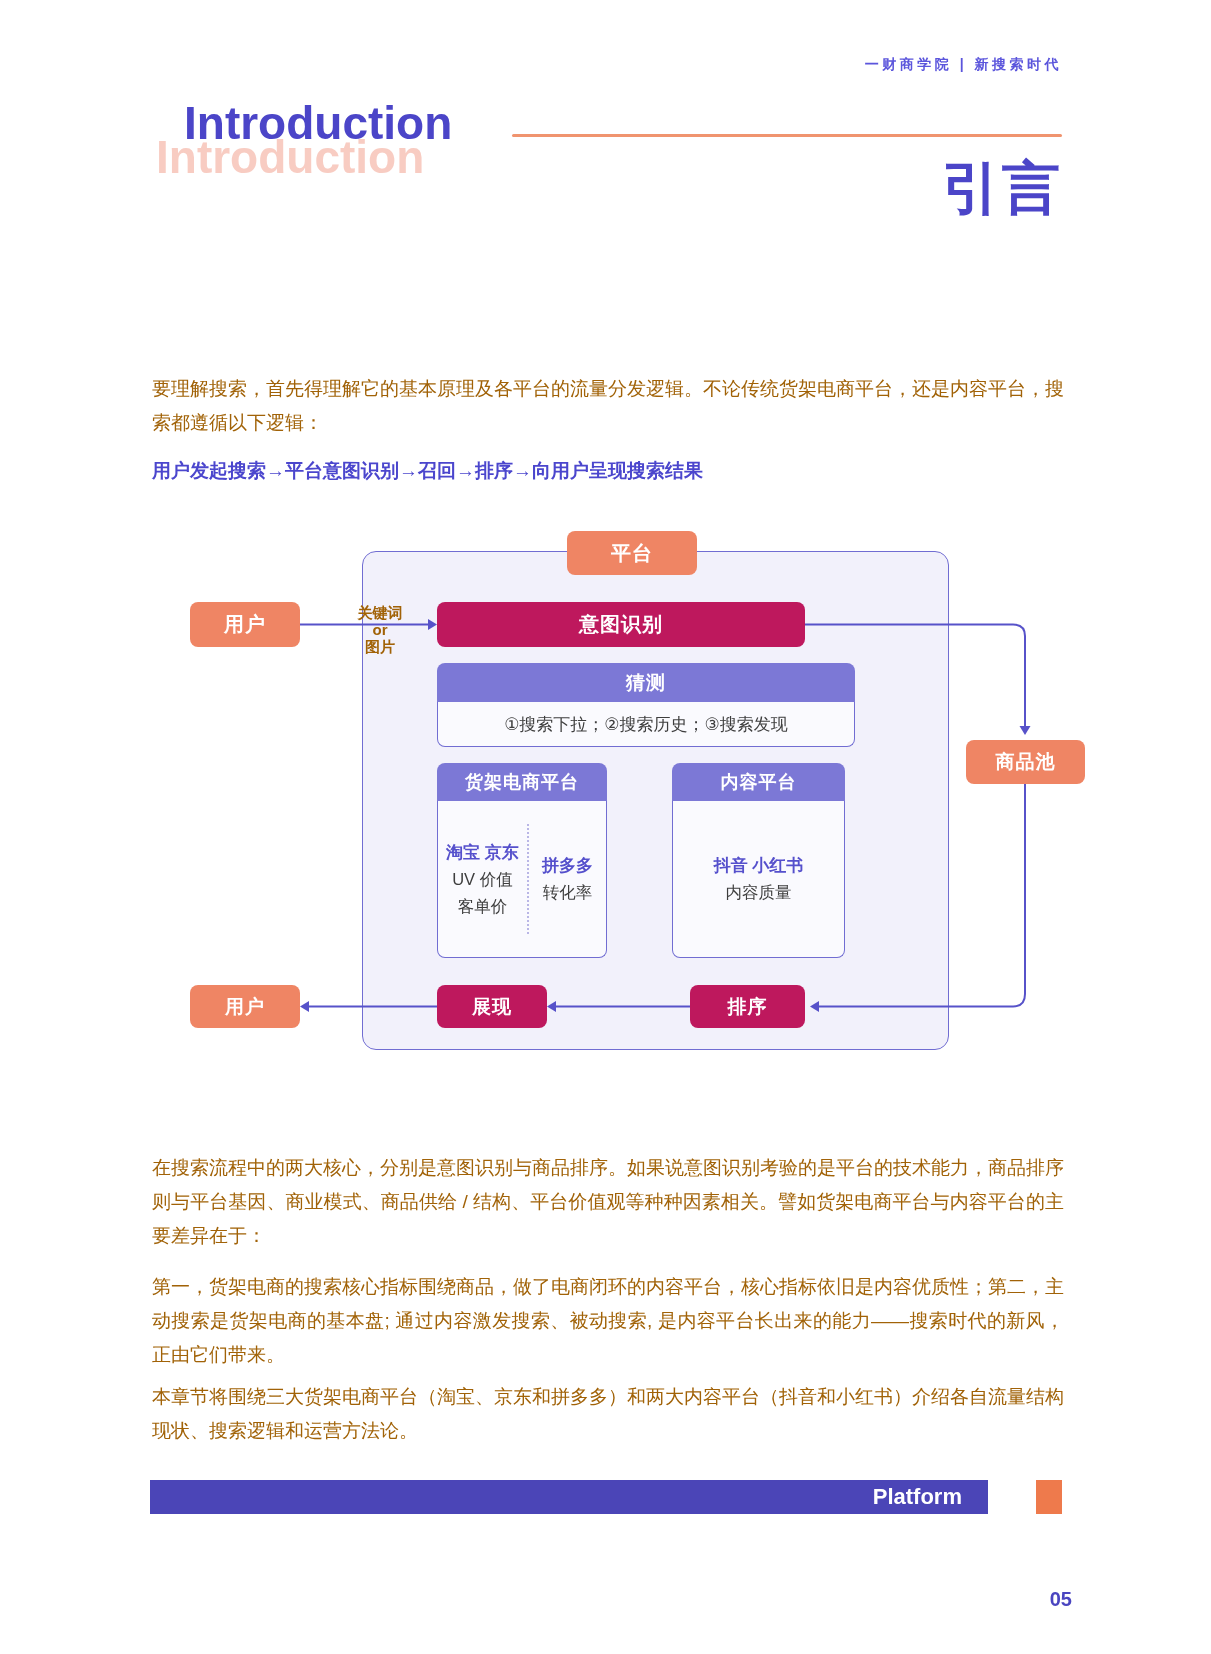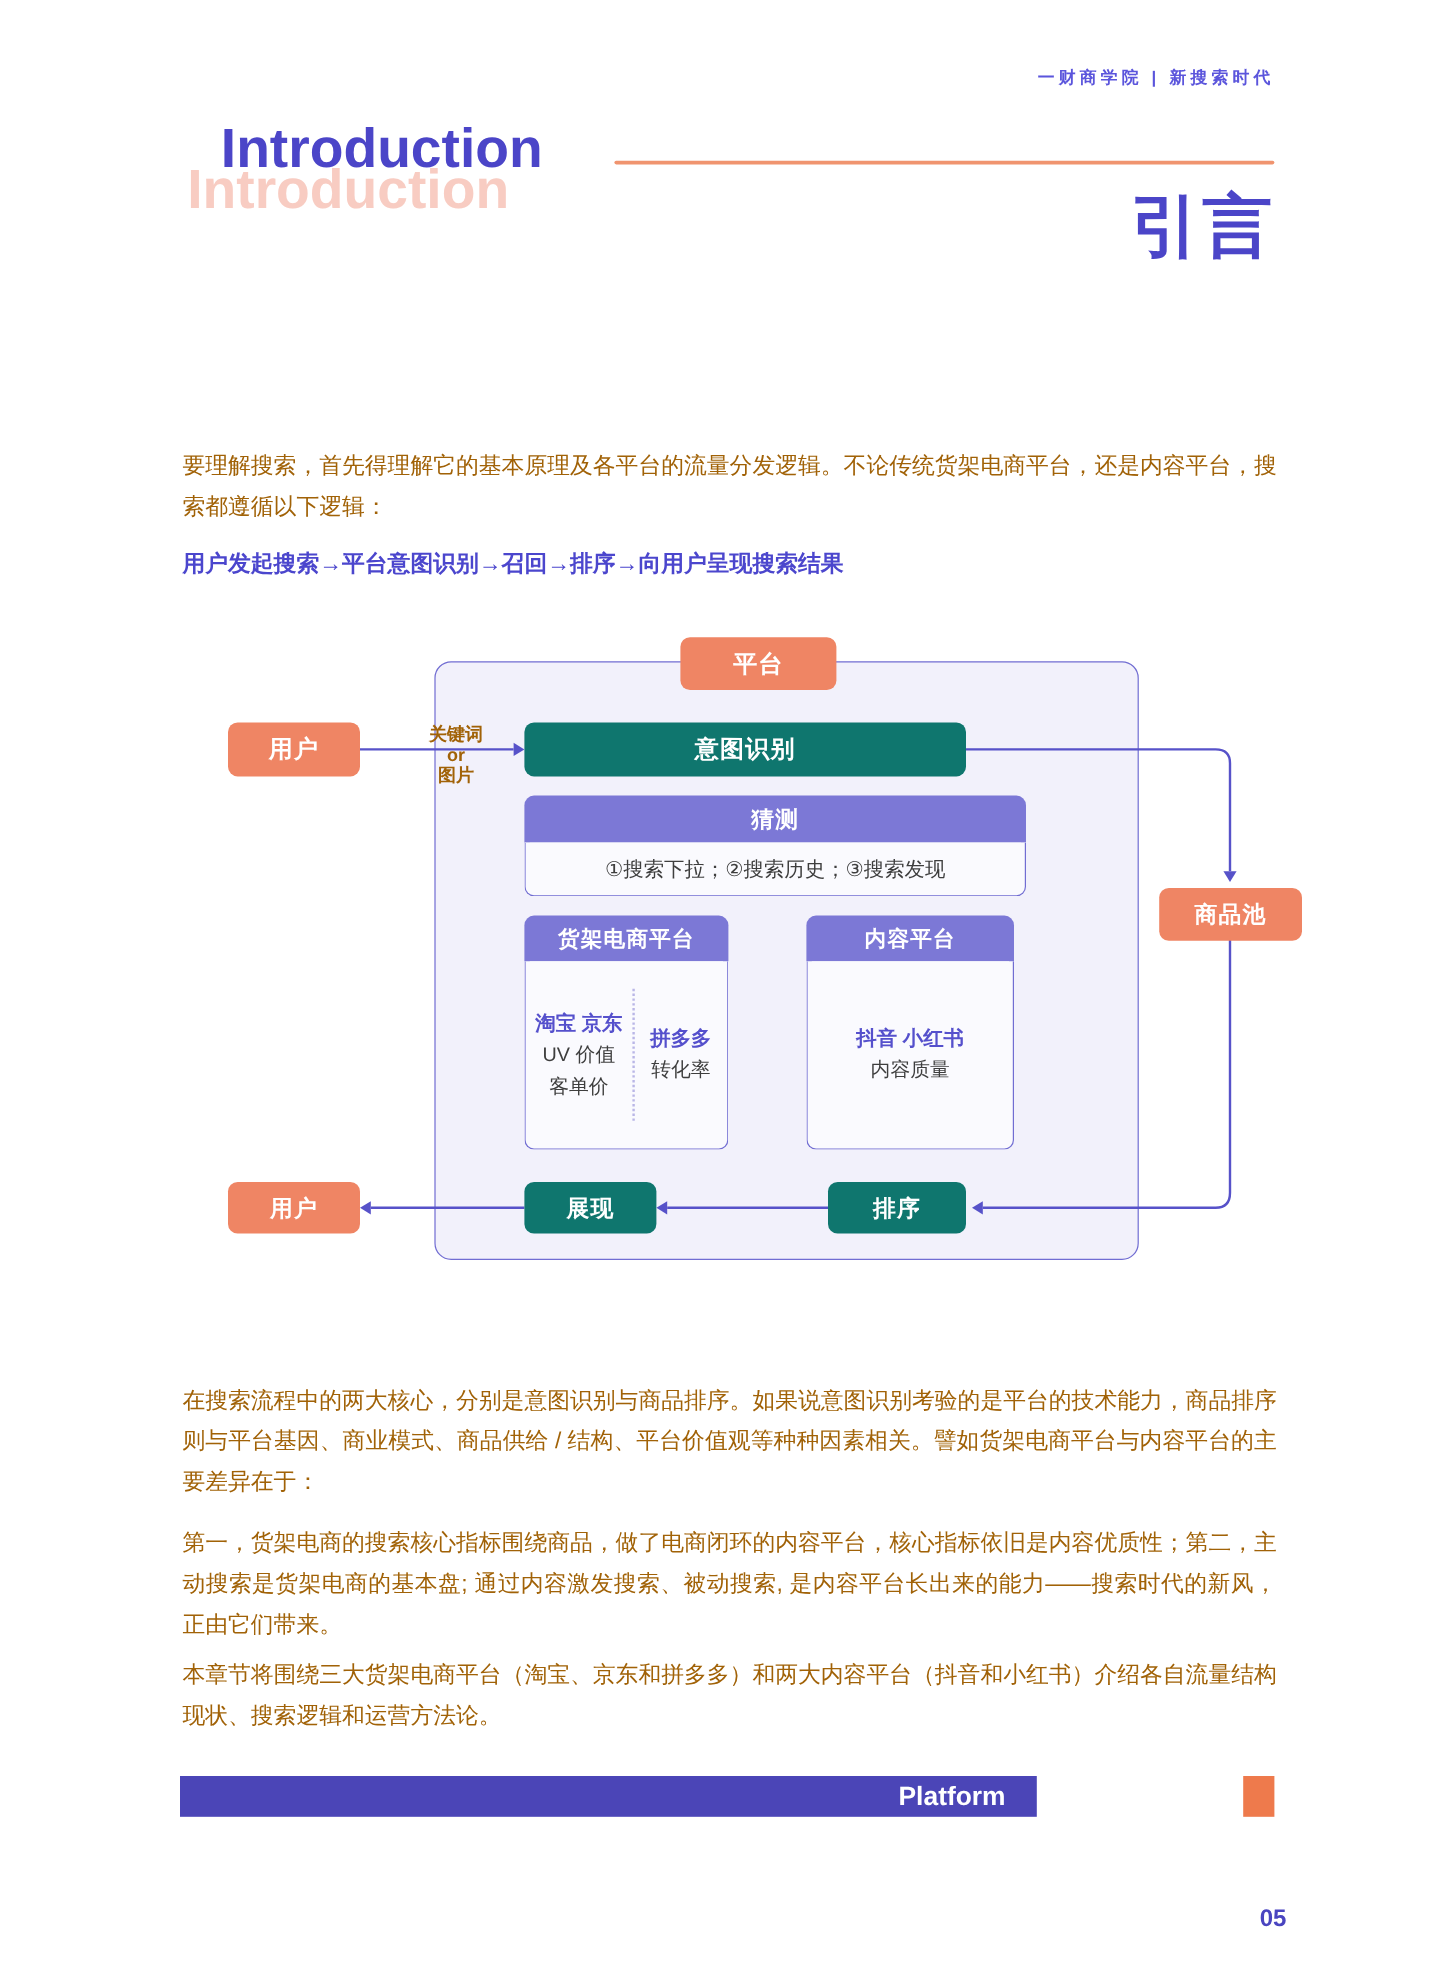--- a/index.html
+++ b/index.html
@@ -52,21 +52,21 @@
   }
   svg.arrows { position:absolute; left:0; top:0; z-index:5; pointer-events:none; }
   .astroke { stroke:#5752C9; stroke-width:2; fill:none; }
   .afill { fill:#5752C9; stroke:none; }
 
   .box {
     position:absolute; z-index:6; display:flex; align-items:center; justify-content:center;
     color:#ffffff; font-weight:bold; border-radius:8px; letter-spacing:1px;
   }
   .box.orange { background:#EF8564; }
-  .box.purple { background:#0f766e; }
+  .box.purple { background:#be185d; }
 
   .kw-label {
     position:absolute; left:336px; top:604px; width:88px; z-index:7;
     text-align:center; font-size:15px; font-weight:bold; color:#a16207; line-height:17px;
   }
 
   .card { position:absolute; z-index:6; }
   .card-header {
     background:#7C78D6; border-radius:8px 8px 0 0; color:#ffffff; font-weight:bold;
     display:flex; align-items:center; justify-content:center; letter-spacing:1px;
@@ -83,21 +83,21 @@
   .pf-header { height:38px; font-size:18px; }
   .pf-body { height:157px; display:flex; align-items:center; }
   .pf-col { display:flex; flex-direction:column; align-items:center; justify-content:center; }
   .pf-divider { width:0; height:110px; border-left:2px dotted #B9B6E6; }
   .brands { color:#5550CC; font-weight:bold; font-size:17px; line-height:27px; white-space:nowrap; }
   .metric { color:#3E3E3E; font-size:16.5px; line-height:27px; white-space:nowrap; }
   .pf-body-center { height:157px; display:flex; flex-direction:column; align-items:center; justify-content:center; }
 
   
   .platform-bar {
-    position:absolute; left:150px; top:1480px; width:714px; height:34px;
+    position:absolute; left:150px; top:1480px; width:838px; height:34px;
     background:#4B45B7; color:#ffffff; font-weight:bold; font-size:22px;
     display:flex; align-items:center; justify-content:flex-end; padding-right:26px;
     box-sizing:border-box;
   }
   .platform-chip {
     position:absolute; left:1036px; top:1480px; width:26px; height:34px; background:#EE7A4C;
   }
   .page-num {
     position:absolute; right:139px; top:1588px; font-size:20px; font-weight:bold; color:#4A45C0;
   }

